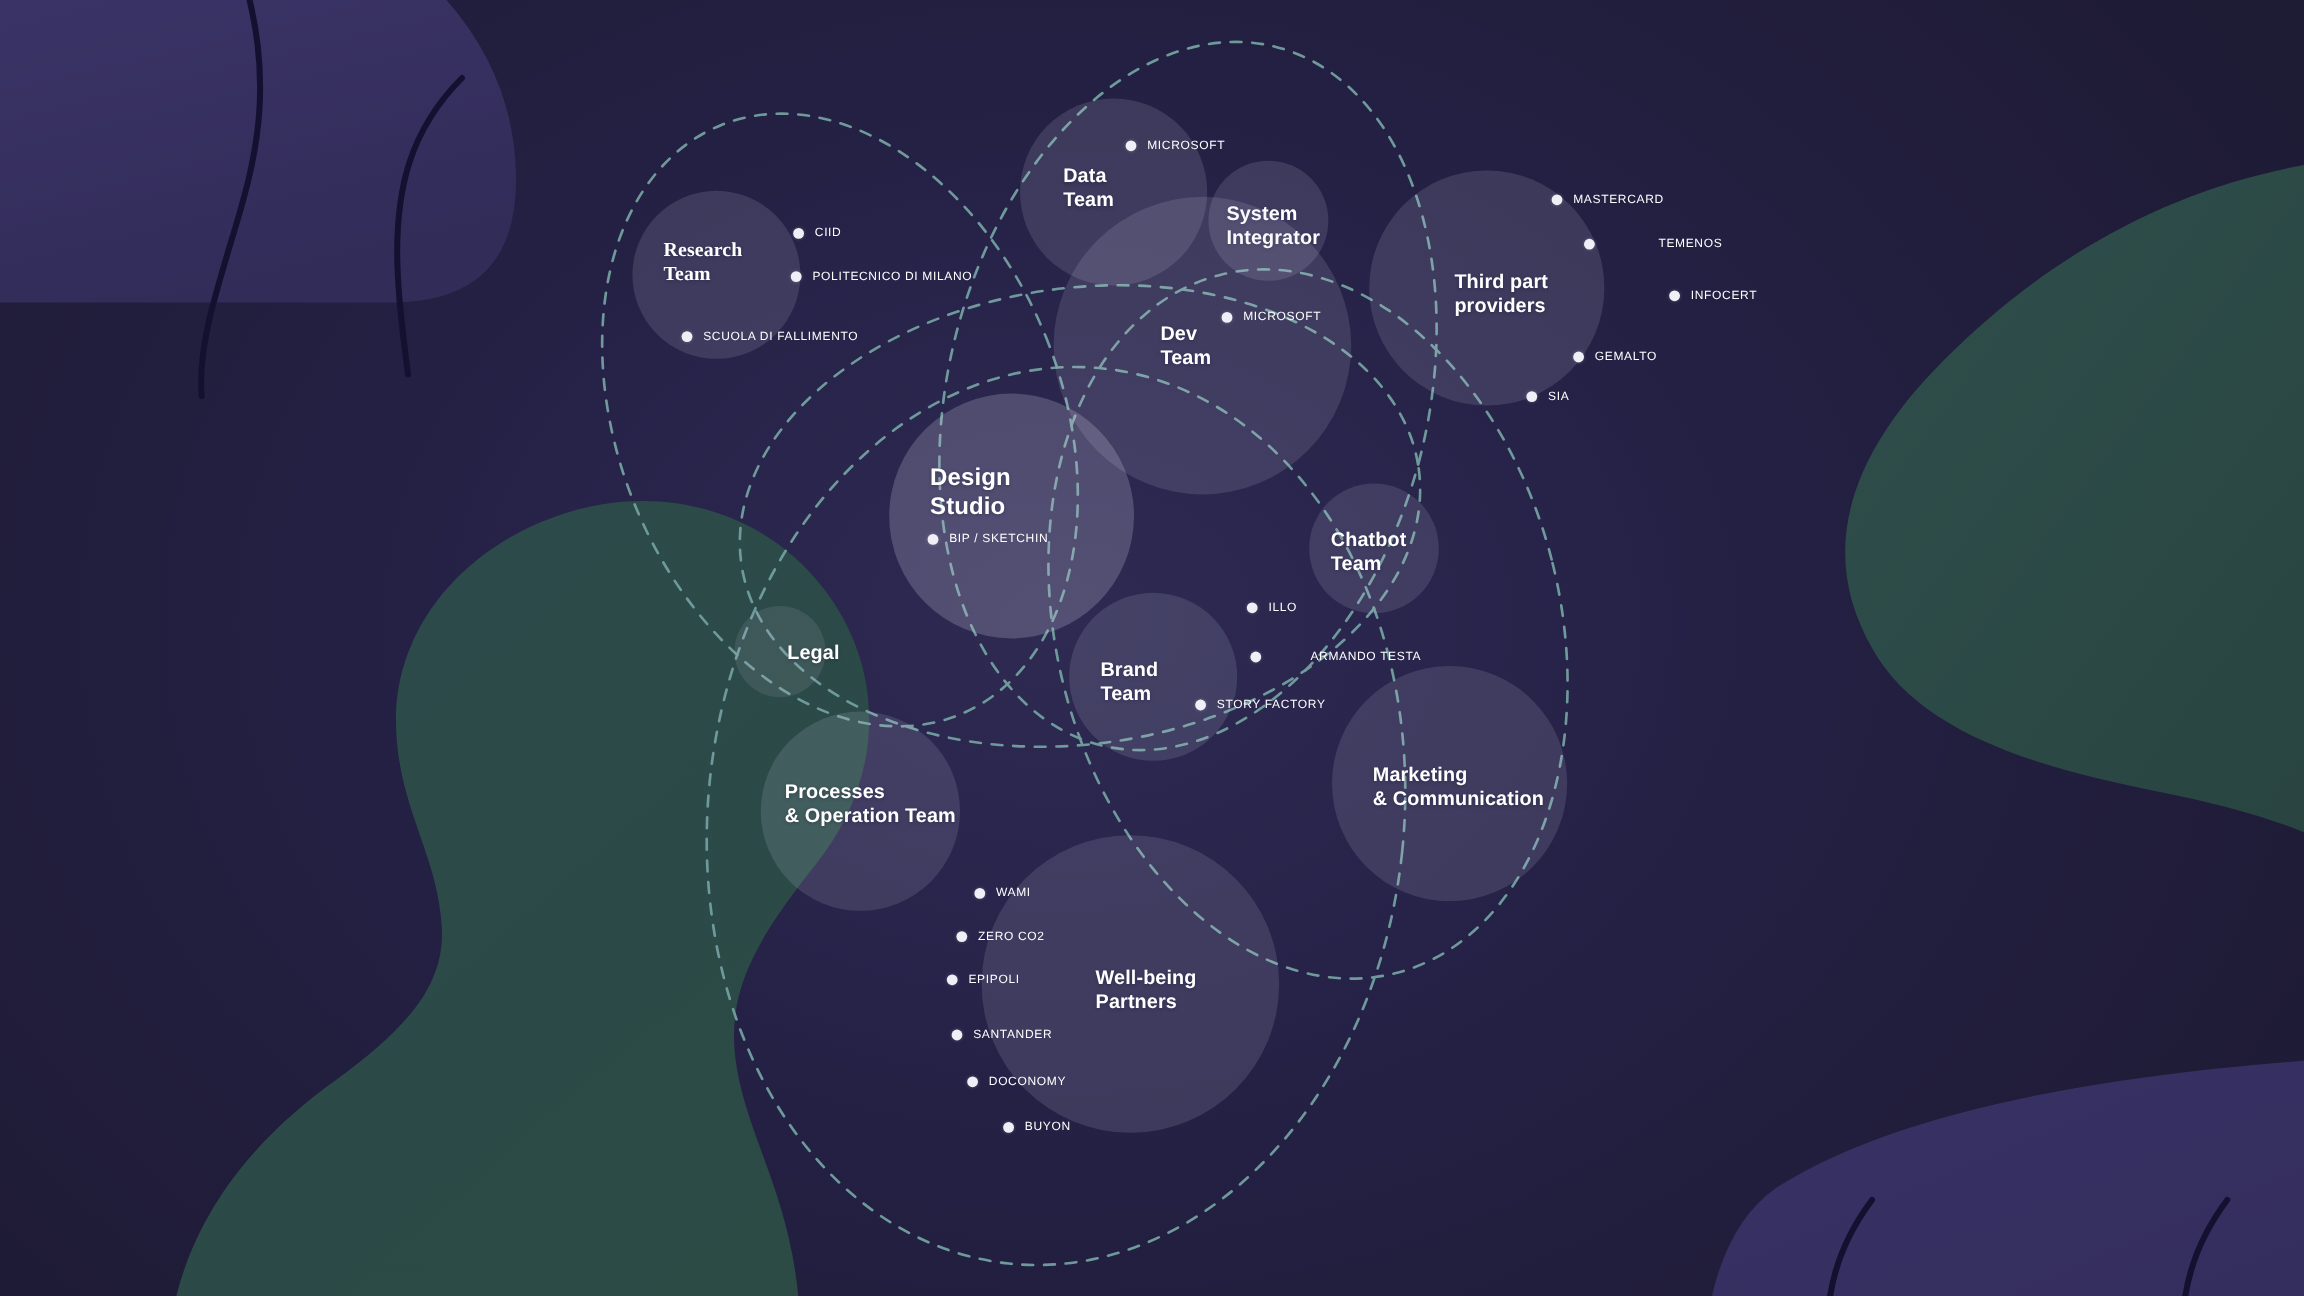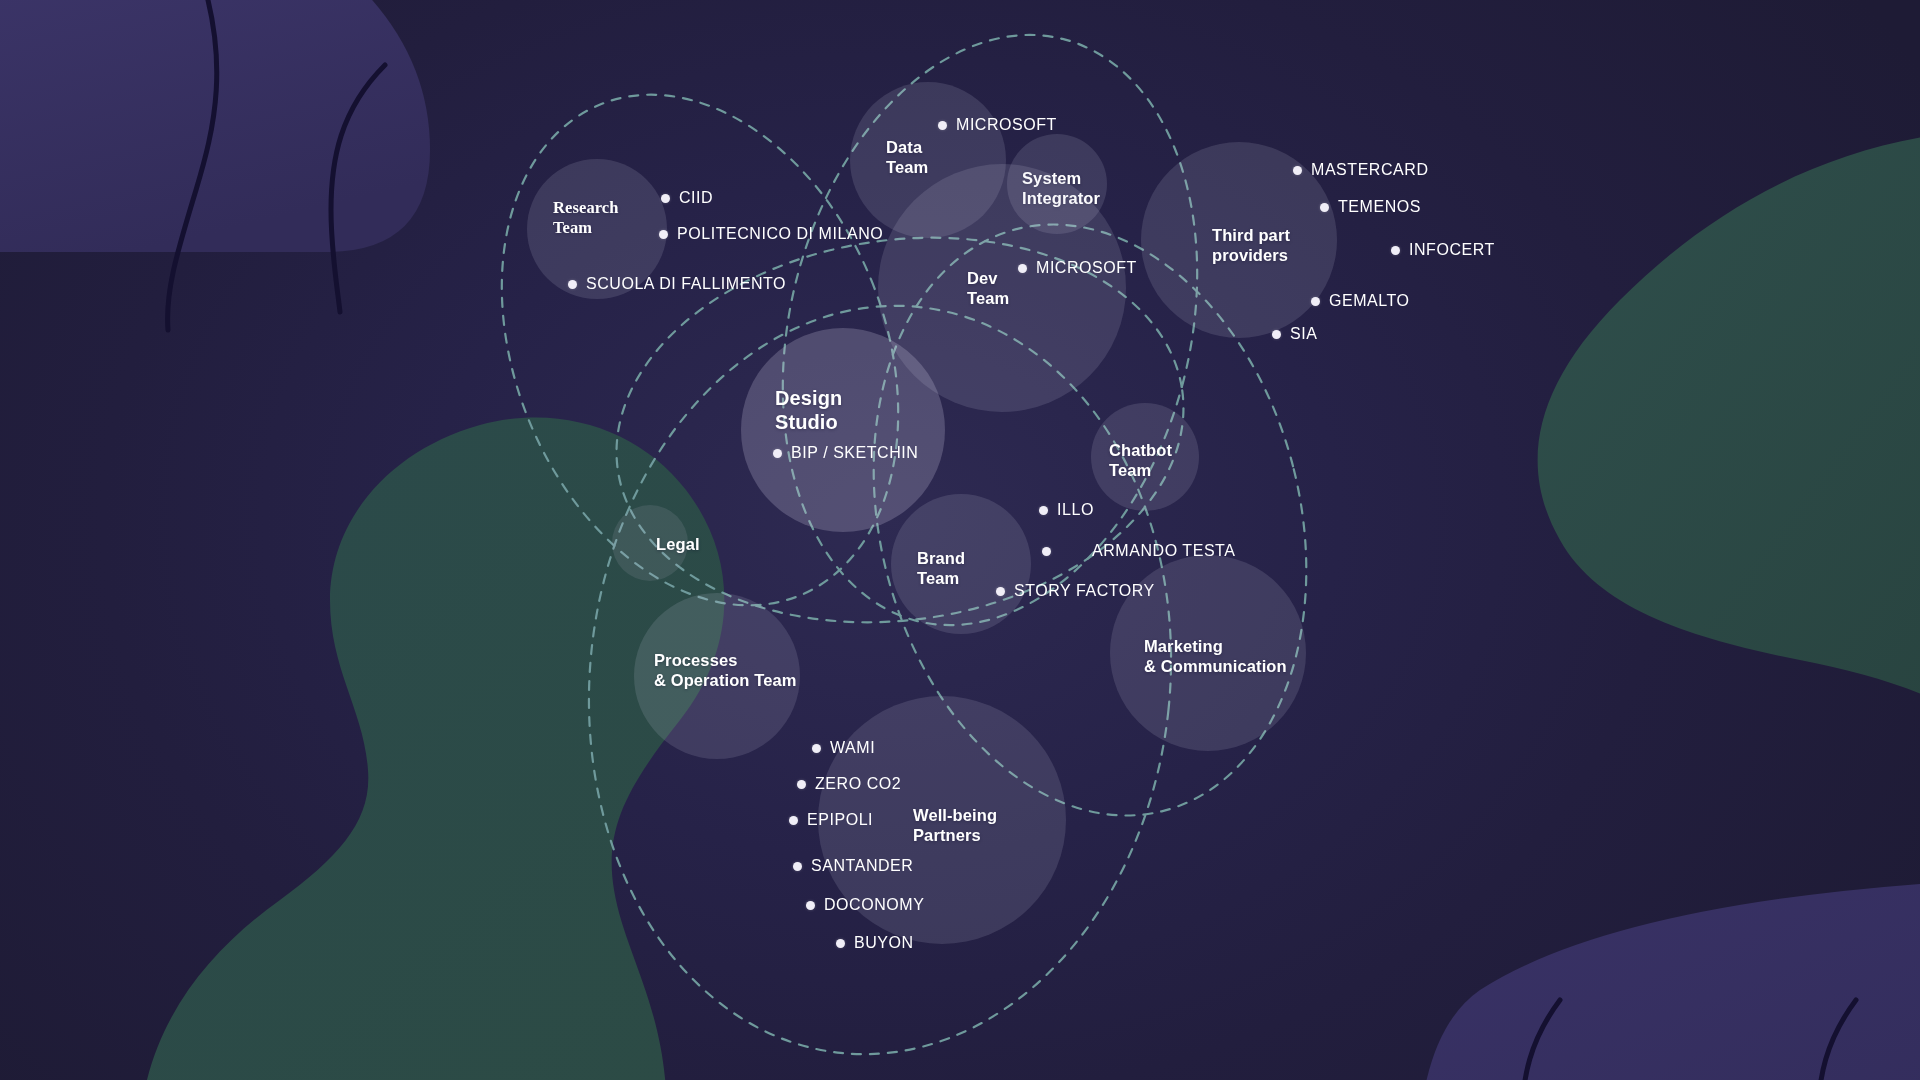--- a/index.html
+++ b/index.html
@@ -83,21 +83,21 @@
     width: 9px;
     height: 9px;
     border-radius: 50%;
     background: #f0eef7;
     flex: 0 0 auto;
     box-shadow: 0 0 3px rgba(255,255,255,0.25);
   }
   .partner .ptext {
     margin-left: 9px;
     color: #ffffff;
-    font-size: 16px;
+    font-size: 10px;
     letter-spacing: 0.55px;
     font-weight: normal;
     text-transform: uppercase;
   }
 </style>
 </head>
 <body>
 
 <div id="stage">
 
@@ -189,21 +189,21 @@
         <span class="dot"></span>
         <span class="ptext">MICROSOFT</span>
       </div>
       <div class="bubble" style="left: 1141px; top: 142px; width: 196px; height: 196px;"></div>
       <div class="bubble-label" style="left: 1212px; top: 225px;">Third part
 providers</div>
       <div class="partner" style="left: 1293px; top: 161px;">
         <span class="dot"></span>
         <span class="ptext">MASTERCARD</span>
       </div>
-      <div class="partner" style="left: 1320px; top: 198px;">
+      <div class="partner" style="left: 1320px; top: 198px; gap: 44px;">
         <span class="dot"></span>
         <span class="ptext">TEMENOS</span>
       </div>
       <div class="partner" style="left: 1391px; top: 241px;">
         <span class="dot"></span>
         <span class="ptext">INFOCERT</span>
       </div>
       <div class="partner" style="left: 1311px; top: 292px;">
         <span class="dot"></span>
         <span class="ptext">GEMALTO</span>

